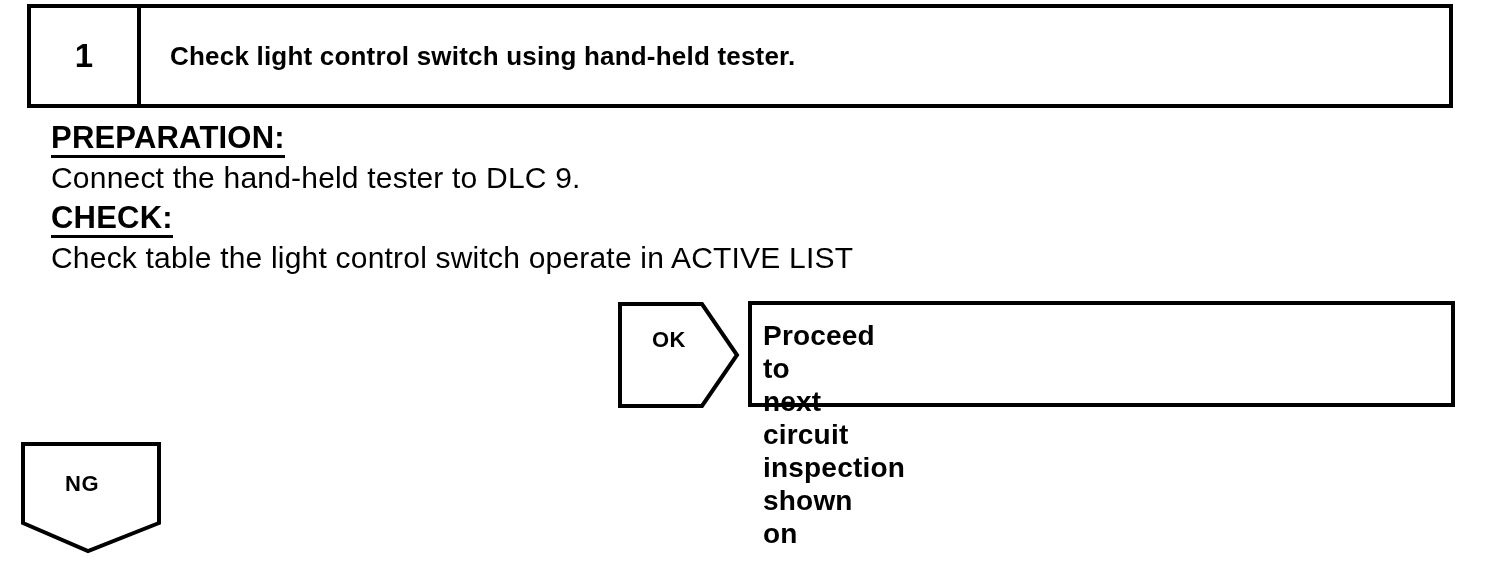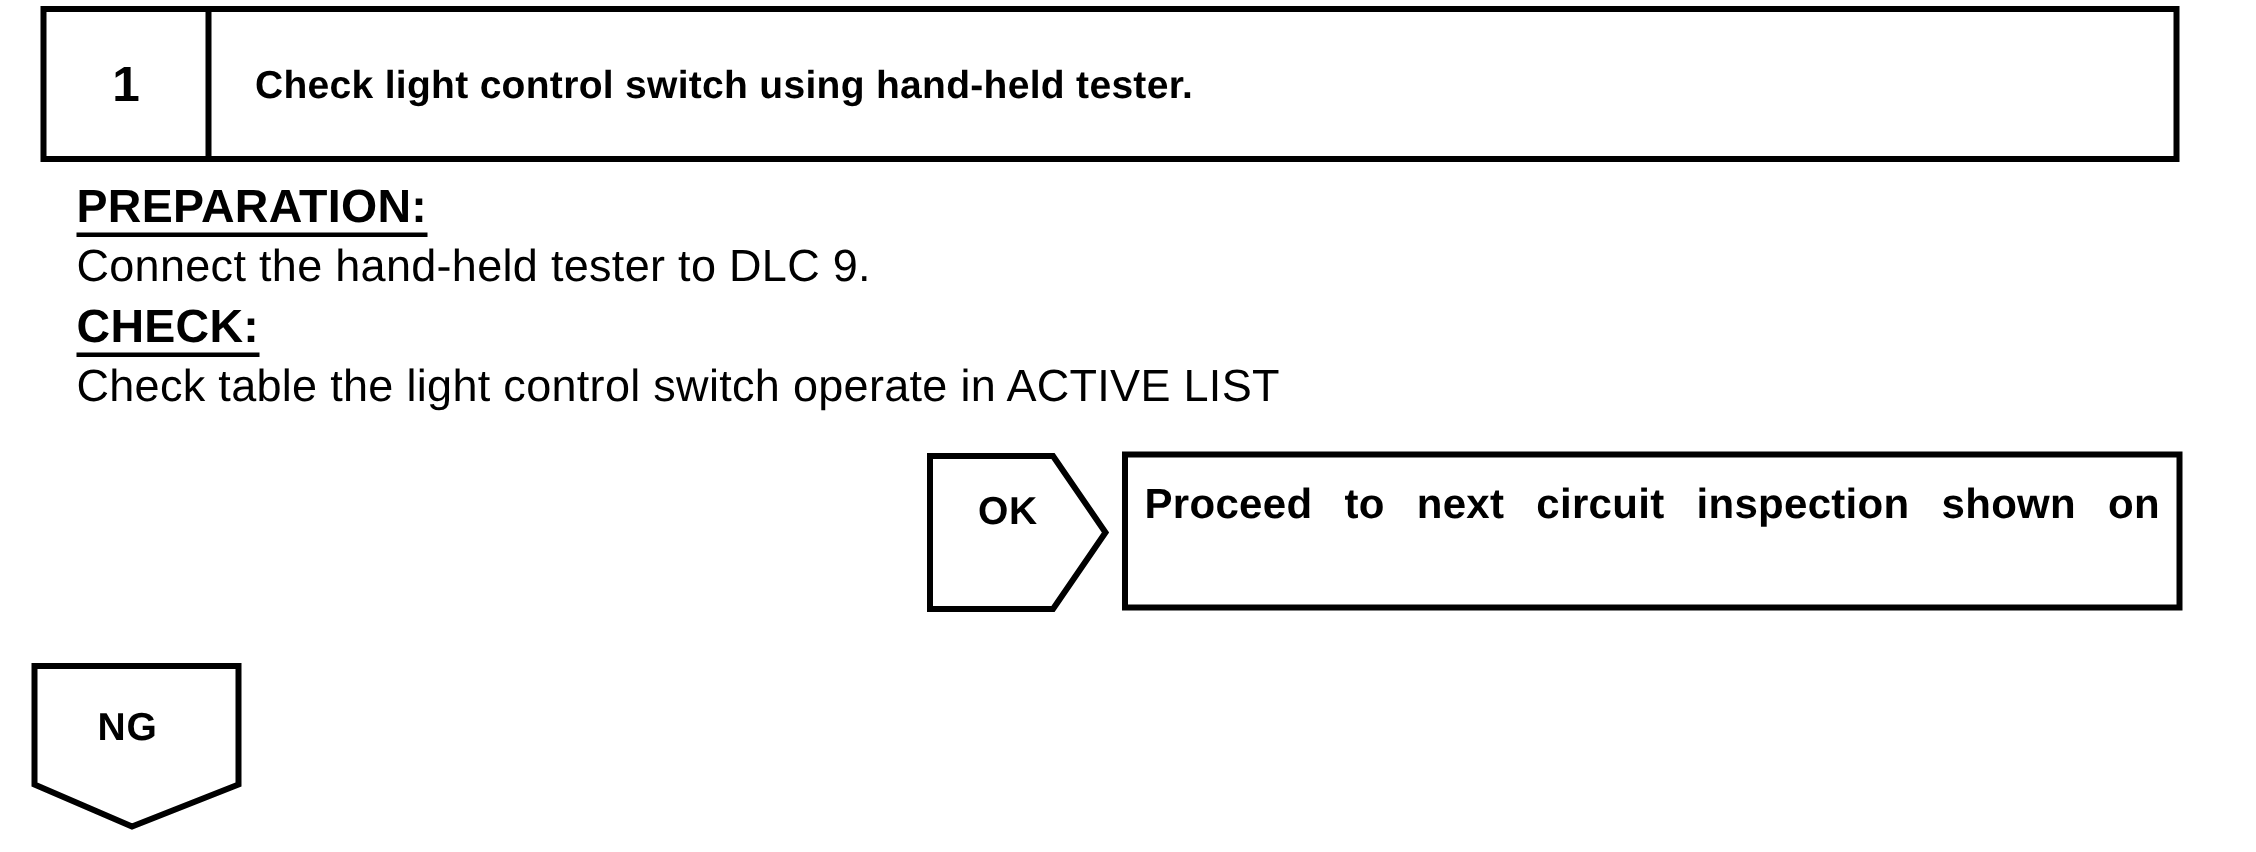--- a/index.html
+++ b/index.html
@@ -74,21 +74,21 @@
   
   .connector {
     position: absolute;
   }
   .connector svg {
     display: block;
   }
   .connector-label {
     position: absolute;
     font-weight: bold;
-    font-size: 26px;
+    font-size: 22px;
     line-height: 30px;
     letter-spacing: 0.5px;
     white-space: nowrap;
     text-align: right;
   }
   .ok-connector { left: 616px; top: 300px; width: 124px; height: 110px; }
   .ok-connector .connector-label { left: 36px; top: 25px; }
   .ng-connector { left: 19px; top: 441px; width: 144px; height: 114px; }
   .ng-connector .connector-label { left: 46px; top: 28px; }
 
@@ -104,20 +104,21 @@
     padding: 14px 11px 0 11px;
     font-size: 28px;
     font-weight: bold;
     line-height: 33px;
     letter-spacing: 0.2px;
     background: #fff;
   }
   .justify-line {
     display: flex;
     justify-content: space-between;
+    flex-direction: column;
   }
 </style>
 </head>
 <body>
 
 <div class="page">
 
   <div class="step-header">
     <div class="step-number-cell">1</div>
     <div class="step-title-cell">Check light control switch using hand-held tester.</div>

